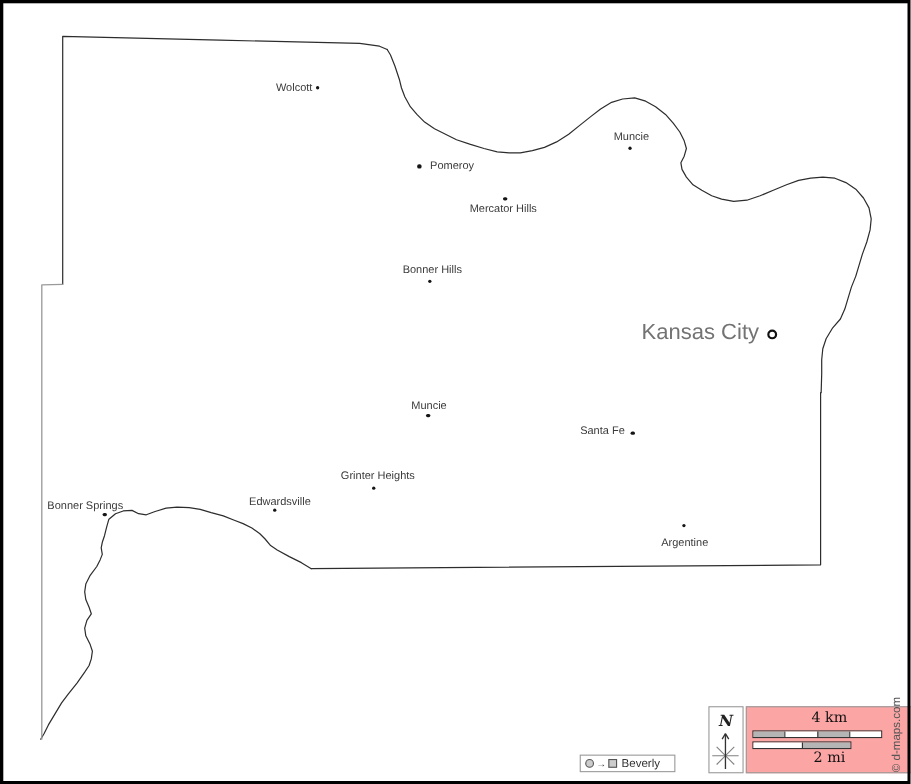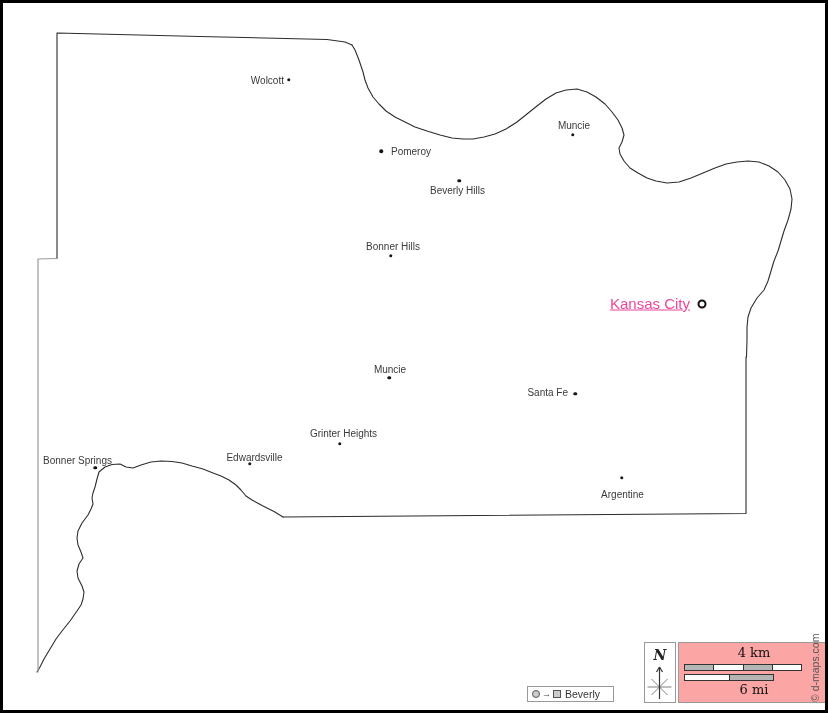--- a/index.html
+++ b/index.html
@@ -10,21 +10,21 @@
   .frame{position:absolute;inset:0;border:3px solid #000;pointer-events:none;z-index:50;}
   .map-svg{position:absolute;left:0;top:0;}
 
   
   .dot{position:absolute;width:3.5px;height:3.5px;background:#151515;border-radius:50%;
        transform:translate(-50%,-50%);z-index:5;}
   .city-label{position:absolute;font-size:10px;color:#3a3a3a;white-space:nowrap;z-index:5;}
   .anchor-c{transform:translate(-50%,-50%);}
   .anchor-r{transform:translate(-100%,-50%);text-align:center;}
   .anchor-l{transform:translate(0,-50%);}
-  .kc-label{position:absolute;font-size:15px;color:#ec4899;white-space:nowrap;z-index:5;text-decoration:underline;}
+  .kc-label{position:absolute;font-size:20px;color:#737373;white-space:nowrap;z-index:5;}
   .kc-ring{position:absolute;width:9px;height:9px;box-sizing:border-box;border:2.6px solid #111;
            background:#fff;border-radius:50%;transform:translate(-50%,-50%);z-index:5;}
 
   
   .mercator-box{position:absolute;left:527px;top:686px;width:87px;height:16px;box-sizing:border-box;
                 border:1px solid #999;background:#fff;display:flex;align-items:center;
                 padding-left:4px;z-index:10;}
   .proj-circle{width:8px;height:8px;box-sizing:border-box;border:1px solid #555;background:#ccc;
                border-radius:50%;flex:none;}
   .proj-arrow{font-size:9px;color:#444;margin:0 2px;line-height:1;flex:none;}
@@ -83,21 +83,21 @@
   <div class="dot" style="left:288.5px;top:79.5px"></div>
   <div class="city-label anchor-r" style="left:284px;top:80px">Wolcott</div>
 
   <div class="dot" style="left:381px;top:151px"></div>
   <div class="city-label anchor-l" style="left:391px;top:150.5px">Pomeroy</div>
 
   <div class="dot" style="left:572.5px;top:134.5px"></div>
   <div class="city-label anchor-c" style="left:574px;top:125px">Muncie</div>
 
   <div class="dot" style="left:459px;top:180.5px"></div>
-  <div class="city-label anchor-c" style="left:457.5px;top:190px">Beverly Hills</div>
+  <div class="city-label anchor-c" style="left:457.5px;top:190px">Mercator Hills</div>
 
   <div class="dot" style="left:390.5px;top:255.5px"></div>
   <div class="city-label anchor-c" style="left:393px;top:245.5px">Bonner Hills</div>
 
   <div class="dot" style="left:389px;top:377.5px"></div>
   <div class="city-label anchor-c" style="left:390px;top:369px">Muncie</div>
 
   <div class="dot" style="left:575px;top:393.5px"></div>
   <div class="city-label anchor-r" style="left:568px;top:392px">Santa Fe</div>
 
@@ -140,19 +140,19 @@
     <div class="bar bar-km">
       <span class="seg seg-gray"></span>
       <span class="seg seg-white"></span>
       <span class="seg seg-gray"></span>
       <span class="seg seg-white"></span>
     </div>
     <div class="bar bar-mi">
       <span class="seg seg-white"></span>
       <span class="seg seg-gray"></span>
     </div>
-    <div class="scale-mi-label">6 mi</div>
+    <div class="scale-mi-label">2 mi</div>
   </div>
 
   <div class="credit">© d-maps.com</div>
 
   <div class="frame"></div>
 </div>
 
 </body></html>

